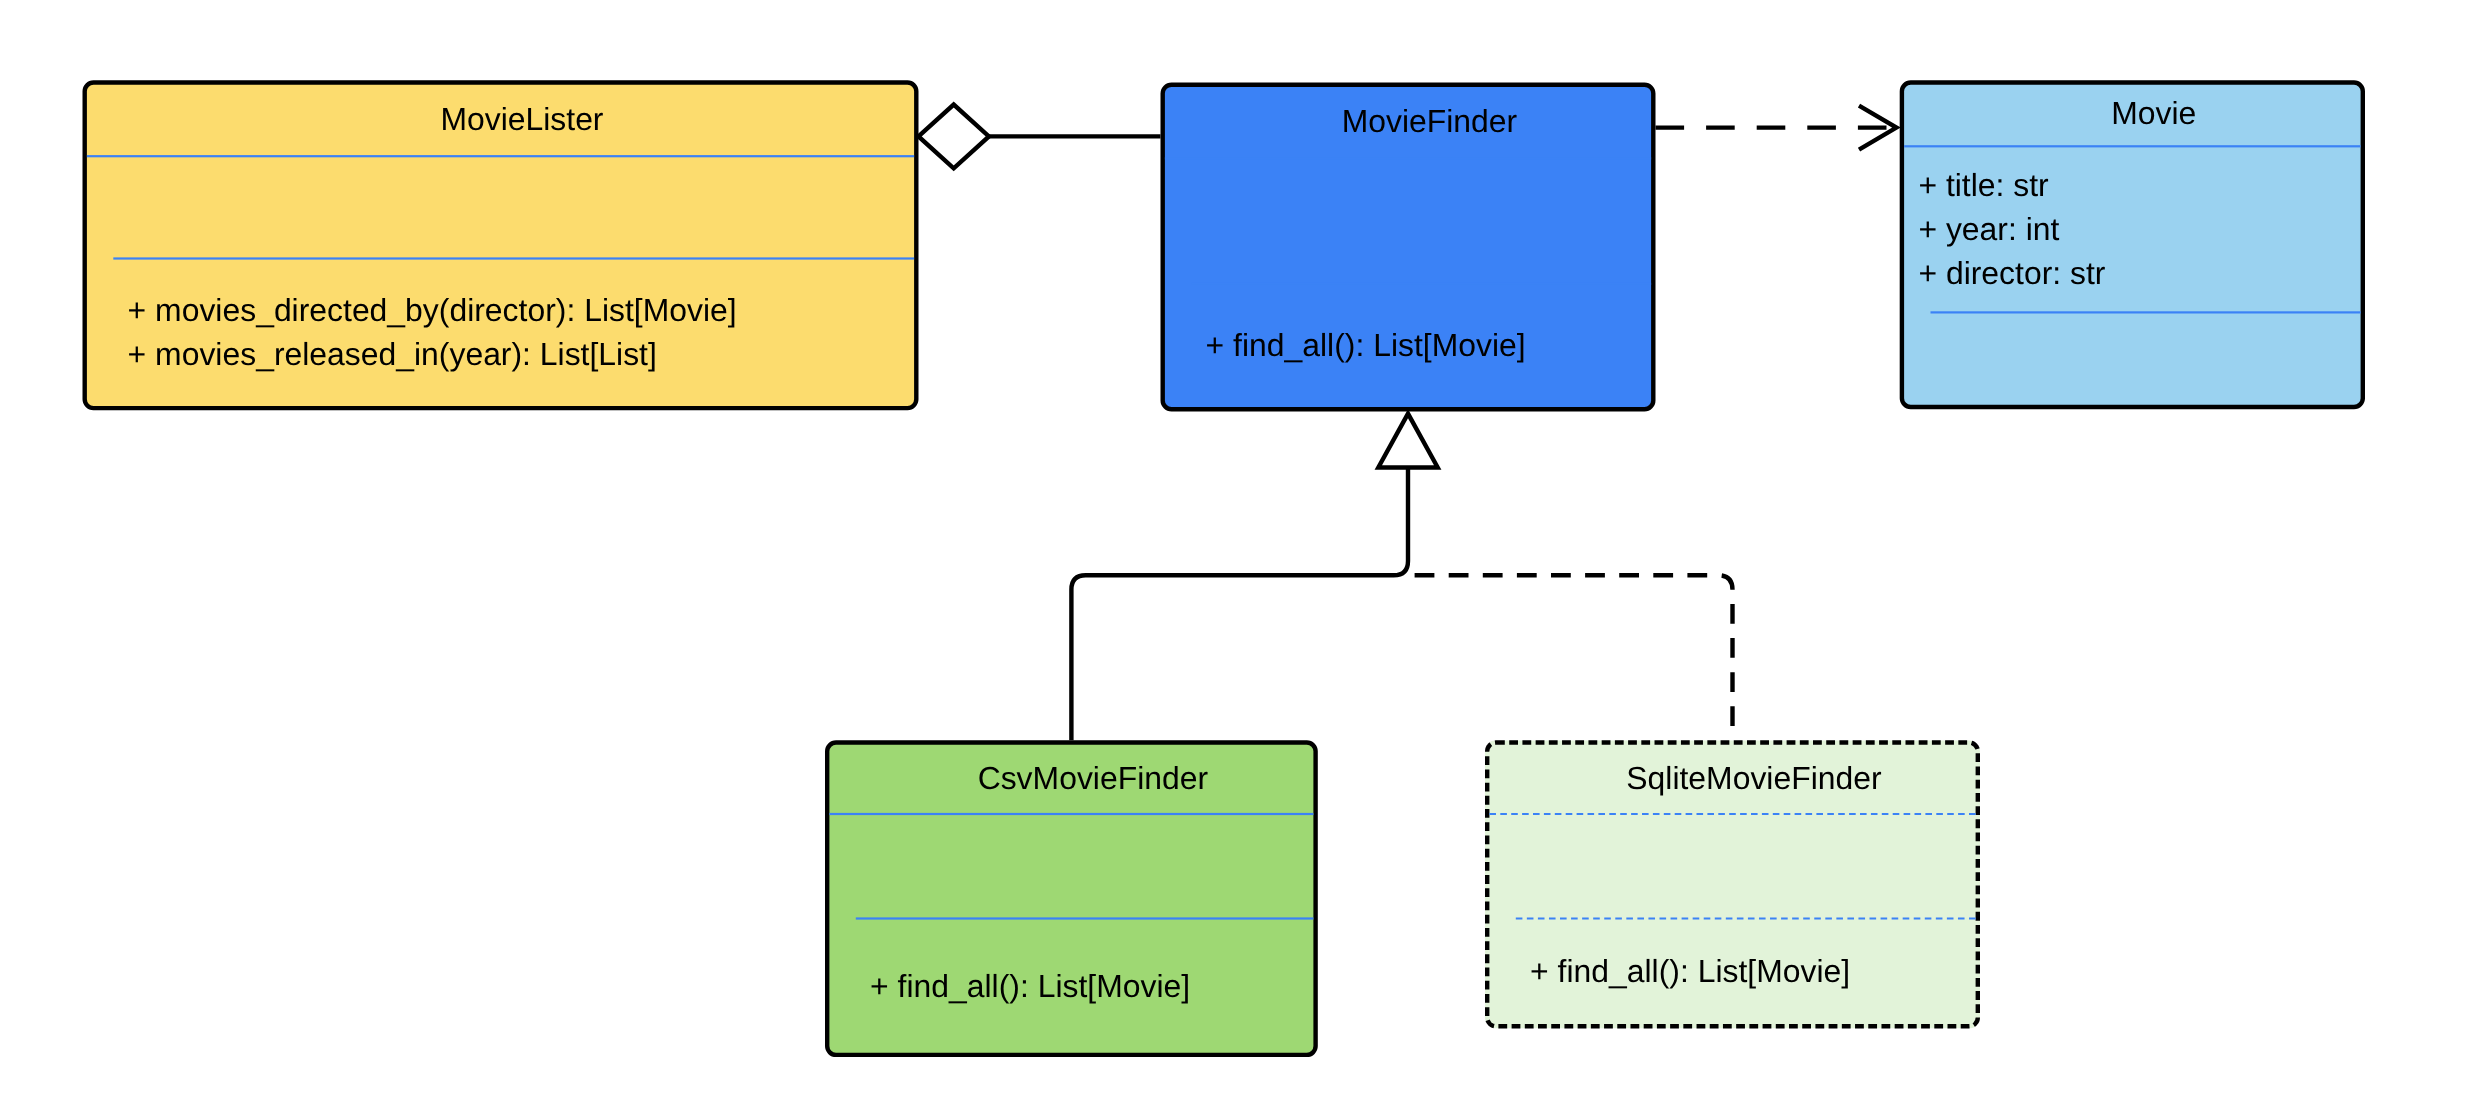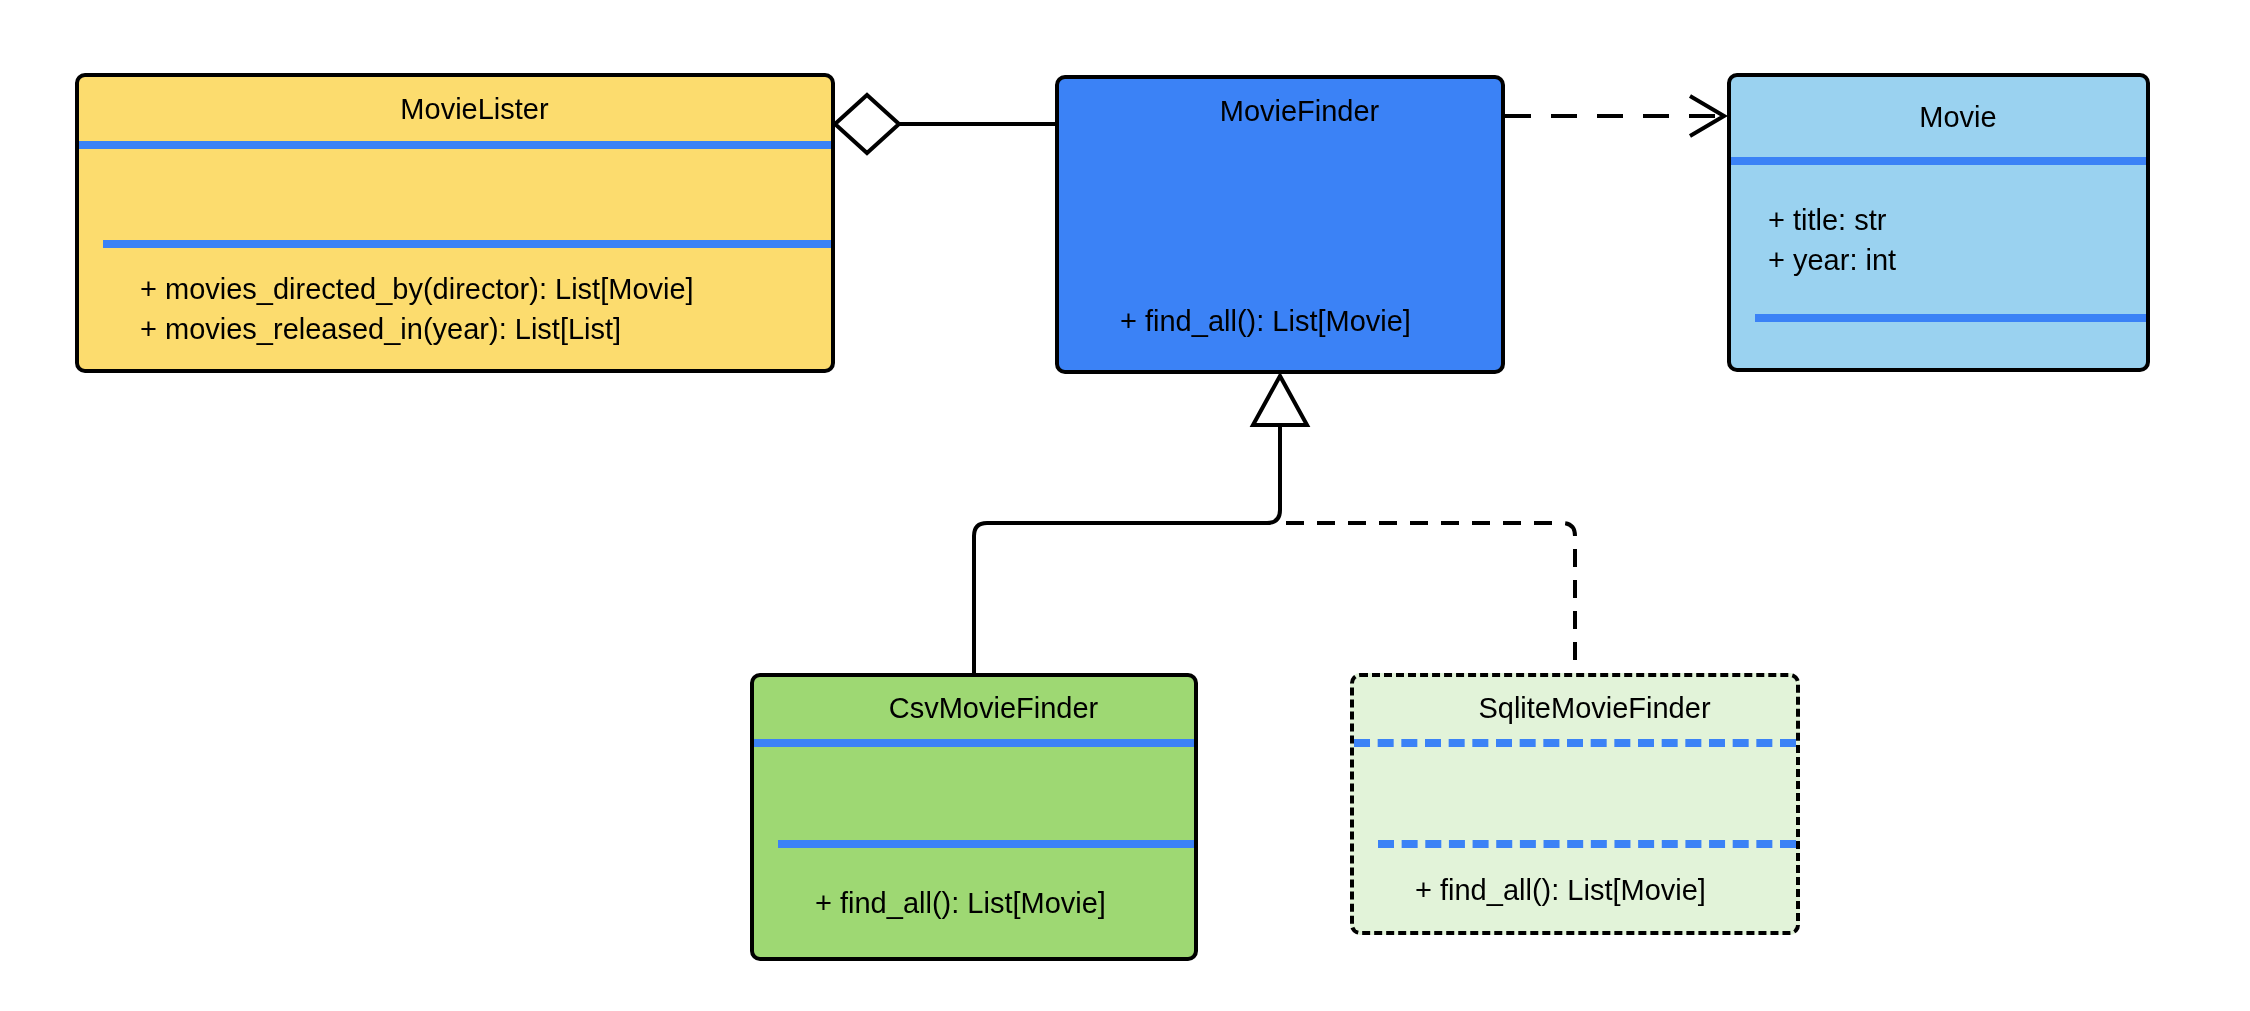--- a/index.html
+++ b/index.html
@@ -30,25 +30,25 @@
   .sec-title {
     flex: 0 0 auto;
     display: flex;
     align-items: center;
     justify-content: center;
     font-size: 29px;
     white-space: nowrap;
     margin-left: 39px;
   }
   .sec-attrs, .sec-methods {
-    border-top: 8px solid #3b82f6;
+    border-top: 2px solid #3b82f6;
     display: flex;
     flex-direction: column;
     justify-content: center;
-    padding-left: 37px;
+    padding-left: 13px;
     padding-right: 8px;
     font-size: 29px;
     line-height: 40px;
     white-space: nowrap;
     overflow: hidden;
   }
   .sec-attrs { flex: 0 0 auto; }
   .sec-methods { flex: 1 1 auto; margin-left: 24px; }
   .uml-class.dashed .sec-attrs,
   .uml-class.dashed .sec-methods { border-top-style: dashed; }
@@ -69,24 +69,25 @@
 
   <div class="uml-class" style="left: 1055px; top: 75px; width: 450px; height: 299px; background-color: #3b82f6;">
     <div class="sec-title" style="height:64px">MovieFinder</div>
     <div class="sec-attrs" style="height:112px"></div>
     <div class="sec-methods">
       <div>+ find_all(): List[Movie]</div>
     </div>
   </div>
 
   <div class="uml-class" style="left: 1727px; top: 73px; width: 423px; height: 299px; background-color: rgb(154, 210, 240);">
-    <div class="sec-title" style="height:80px">Movie</div>
+    <div class="sec-title" style="height:55px">Movie</div>
     <div class="sec-attrs" style="height:149px">
       <div>+ title: str</div>
       <div>+ year: int</div>
+      <div>+ director: str</div>
     </div>
     <div class="sec-methods"></div>
   </div>
 
   <div class="uml-class" style="left: 750px; top: 673px; width: 448px; height: 288px; background-color: rgb(158, 216, 115);">
     <div class="sec-title" style="height:62px">CsvMovieFinder</div>
     <div class="sec-attrs" style="height:93px"></div>
     <div class="sec-methods">
       <div>+ find_all(): List[Movie]</div>
     </div>

